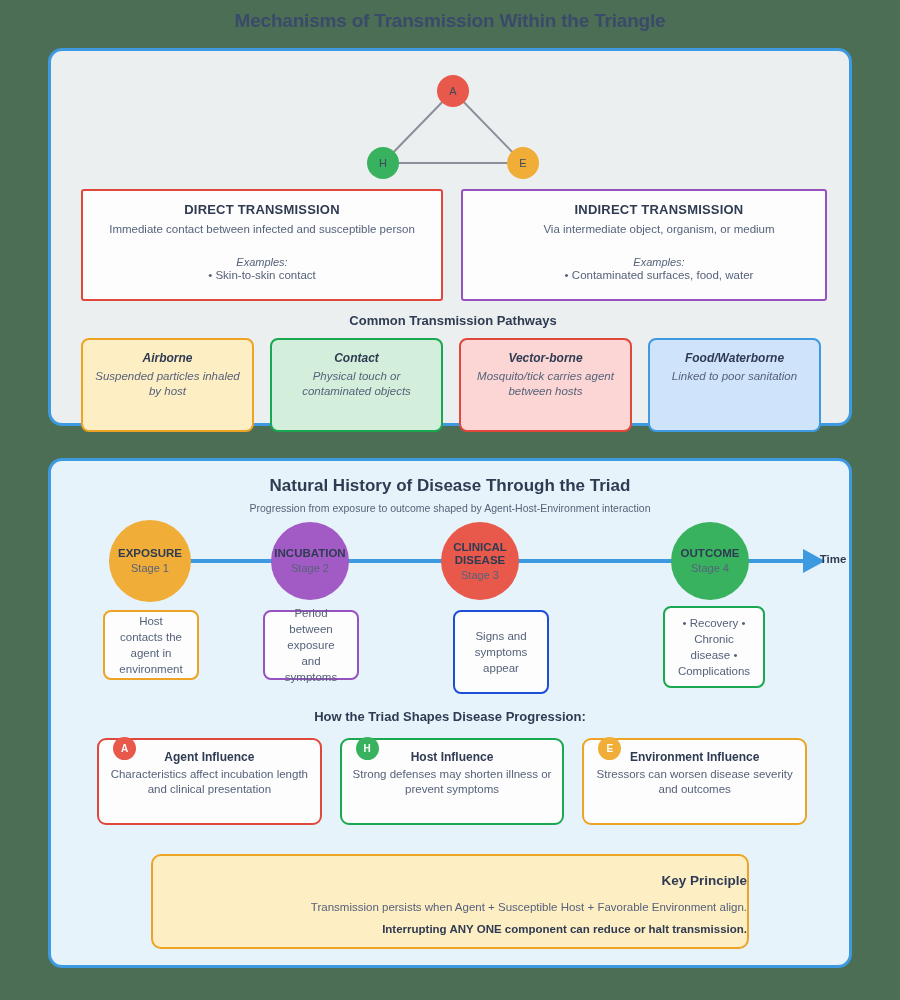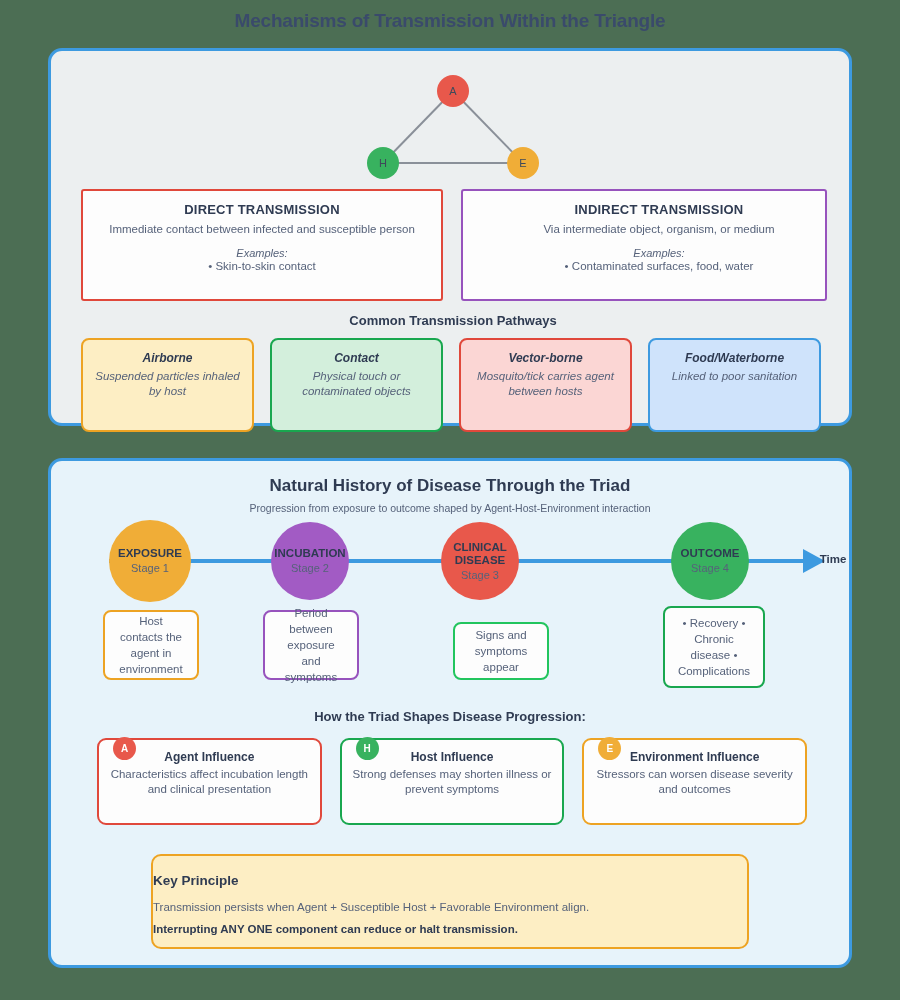--- a/index.html
+++ b/index.html
@@ -42,21 +42,21 @@
     position: absolute; top: 138px;
     background: #fdfdfd;
     border-radius: 3px;
     padding: 11px 10px 10px;
     text-align: center;
   }
   .tbox-direct { left: 30px; width: 362px; height: 112px; border: 2px solid #e0483b; }
   .tbox-indirect { left: 410px; width: 366px; height: 112px; border: 2px solid #9753bd; padding-left: 40px; }
   .tbox h3 { font-size: 13px; font-weight: bold; color: #2f3b52; margin-bottom: 5px; letter-spacing: 0.2px; }
   .tbox .desc { font-size: 11.5px; color: #56627a; line-height: 15px; }
-  .tbox .ex-label { font-size: 11px; color: #56627a; font-style: italic; margin-top: 10px; }
+  .tbox .ex-label { font-size: 11px; color: #56627a; font-style: italic; margin-top: 19px; }
   .tbox .ex-item { font-size: 11.5px; color: #56627a; line-height: 15px; }
 
   .pathways-title {
     position: absolute; top: 262px; left: 0; width: 804px;
     text-align: center; font-size: 13px; font-weight: bold; color: #2f3b52;
   }
 
   .pathways-row {
     position: absolute; top: 287px; left: 30px;
     width: 746px; display: flex; gap: 16px;
@@ -121,21 +121,21 @@
 
   .descboxes { position: absolute; top: 145px; left: 0; width: 798px; height: 95px; }
   .dbox {
     position: absolute; background: #fdfdfd; border-radius: 8px;
     display: flex; align-items: center; justify-content: center;
     text-align: center; font-size: 11.5px; color: #56627a; line-height: 16px;
     padding: 20px;
   }
   .dbox-1 { left: 52px;  top: 4px;  width: 96px; height: 70px; border: 2px solid #eda323; }
   .dbox-2 { left: 212px; top: 4px;  width: 96px; height: 70px; border: 2px solid #9753bd; }
-  .dbox-3 { left: 402px; top: 16px;  width: 96px; height: 58px; border: 2px solid #22c55e; }
+  .dbox-3 { left: 402px; top: 4px;  width: 96px; height: 84px; border: 2px solid #1d4ed8; }
   .dbox-4 { left: 612px; top: 0px;  width: 102px; height: 82px; border: 2px solid #19a74f; }
 
   .triad-title {
     position: absolute; top: 248px; left: 0; width: 798px;
     text-align: center; font-size: 13px; font-weight: bold; color: #2f3b52;
   }
 
   .infl-row { position: absolute; top: 277px; left: 46px; width: 710px; display: flex; gap: 18px; }
   .icard {
     position: relative; width: 225px; height: 87px;
@@ -154,21 +154,21 @@
     font-size: 10px; font-weight: bold; color: #fff;
   }
   .badge-a { background: #e8584b; }
   .badge-h { background: #38b25f; }
   .badge-e { background: #f0ad37; }
 
   .keybox {
     position: absolute; top: 393px; left: 100px;
     width: 598px; height: 95px;
     background: #fdeec4; border: 2px solid #eda323; border-radius: 10px;
-    text-align: left; padding-top: 17px;
+    text-align: right; padding-top: 17px;
   }
   .keybox h4 { font-size: 13.5px; font-weight: bold; color: #2f3b52; margin-bottom: 13px; }
   .keybox .k1 { font-size: 11.5px; color: #56627a; margin-bottom: 10px; }
   .keybox .k2 { font-size: 11.5px; font-weight: bold; color: #2f3b52; }
 </style>
 </head>
 <body>
 
 <div class="page">
 

